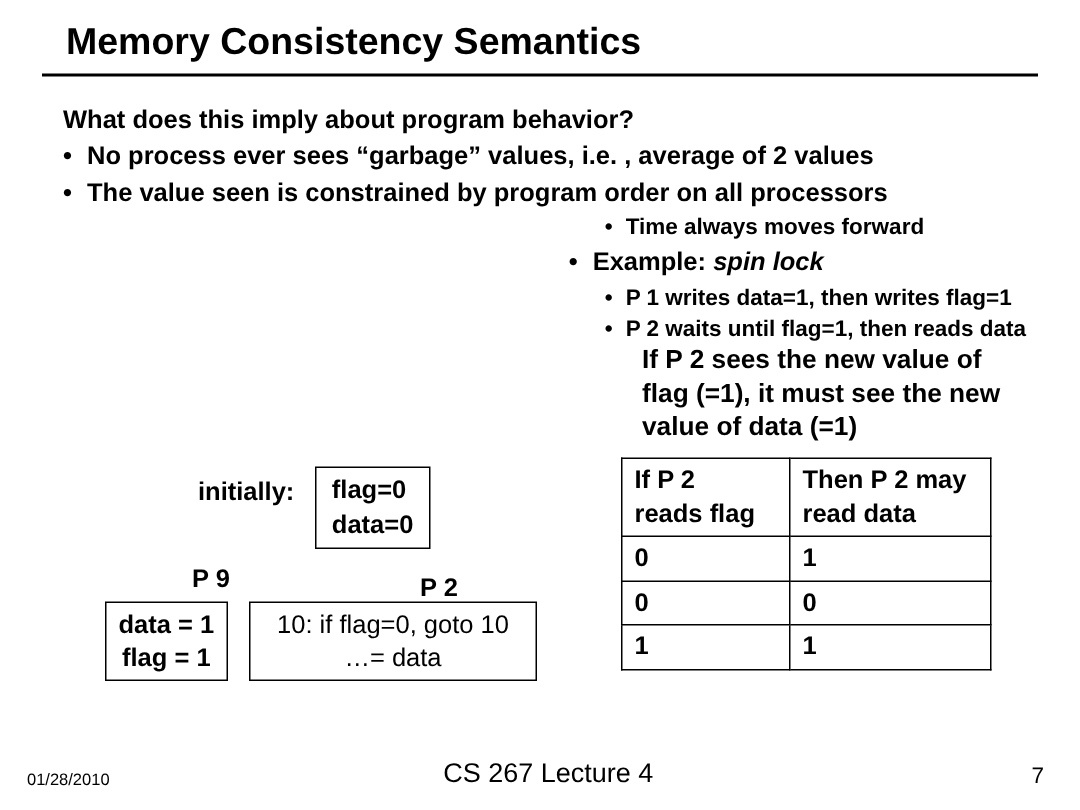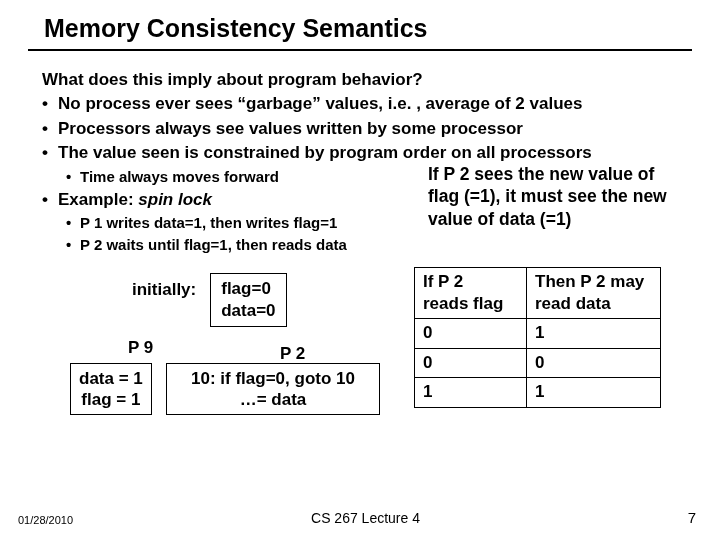--- a/index.html
+++ b/index.html
@@ -26,21 +26,21 @@
     padding: 0 36px 0 42px;
     font-size: 17px;
     font-weight: bold;
     line-height: 1.32;
   }
   .q { margin-bottom: 2px; }
   .b1 { padding-left: 0; margin-bottom: 2px; }
   .b1 .dot { display: inline-block; width: 16px; }
   .sub { font-size: 15px; padding-left: 24px; margin-bottom: 2px; }
   .sub .dot { display: inline-block; width: 14px; }
-  .example-row { display: flex; align-items: flex-start; }
+  .example-row { display: flex; align-items: flex-end; flex-direction: column; }
   .example-left { flex: 1; }
   .callout {
     width: 256px;
     font-size: 17.5px;
     font-weight: bold;
     line-height: 1.28;
     margin-left: 6px;
     margin-top: -4px;
   }
   .lower { position: relative; margin-top: 10px; height: 200px; }
@@ -67,24 +67,24 @@
     padding: 4px 8px;
     font-size: 17px; font-weight: bold;
     text-align: center;
     line-height: 1.25;
   }
   .p2-box {
     position: absolute;
     left: 124px; top: 96px;
     border: 1.5px solid #000;
     padding: 4px 6px;
-    font-size: 17px; font-weight: bold;
+    font-size: 17px; font-weight: normal;
     text-align: center;
     line-height: 1.25;
-    width: 214px;
+    width: 192px;
   }
   .table {
     position: absolute;
     left: 372px; top: 0;
     border-collapse: collapse;
     font-size: 17px; font-weight: bold;
   }
   .table td, .table th {
     border: 1.5px solid #000;
     padding: 3px 8px;
@@ -98,39 +98,38 @@
   .table .c2 { width: 134px; }
   .footer-date {
     position: absolute;
     left: 18px; bottom: 14px;
     font-size: 11px;
   }
   .footer-center {
     position: absolute;
     left: 11px; right: 0; bottom: 14px;
     text-align: center;
-    font-size: 14px;
+    font-size: 18px;
   }
   .footer-page {
     position: absolute;
     right: 24px; bottom: 14px;
     font-size: 15px;
   }
   .italic { font-style: italic; }
 </style>
 </head>
 <body>
 
 <div class="title">Memory Consistency Semantics</div>
 <hr class="title-rule">
 
 <div class="content">
   <div class="q">What does this imply about program behavior?</div>
   <div class="b1"><span class="dot">•</span><span>No process ever sees “garbage” values, i.e. , average of 2 values</span></div>
-  <div class="b1"><span class="dot">•</span><span>Processors always see values written by some processor</span></div>
   <div class="b1"><span class="dot">•</span><span>The value seen is constrained by program order on all processors</span></div>
 
   <div class="example-row">
     <div class="example-left">
       <div class="sub"><span class="dot">•</span><span>Time always moves forward</span></div>
       <div class="b1"><span class="dot">•</span><span>Example: </span><span class="italic">spin lock</span></div>
       <div class="sub"><span class="dot">•</span><span>P 1 writes data=1, then writes flag=1</span></div>
       <div class="sub"><span class="dot">•</span><span>P 2 waits until flag=1, then reads data</span></div>
     </div>
     <div class="callout">If P 2 sees the new value of flag (=1), it must see the new value of data (=1)</div>

